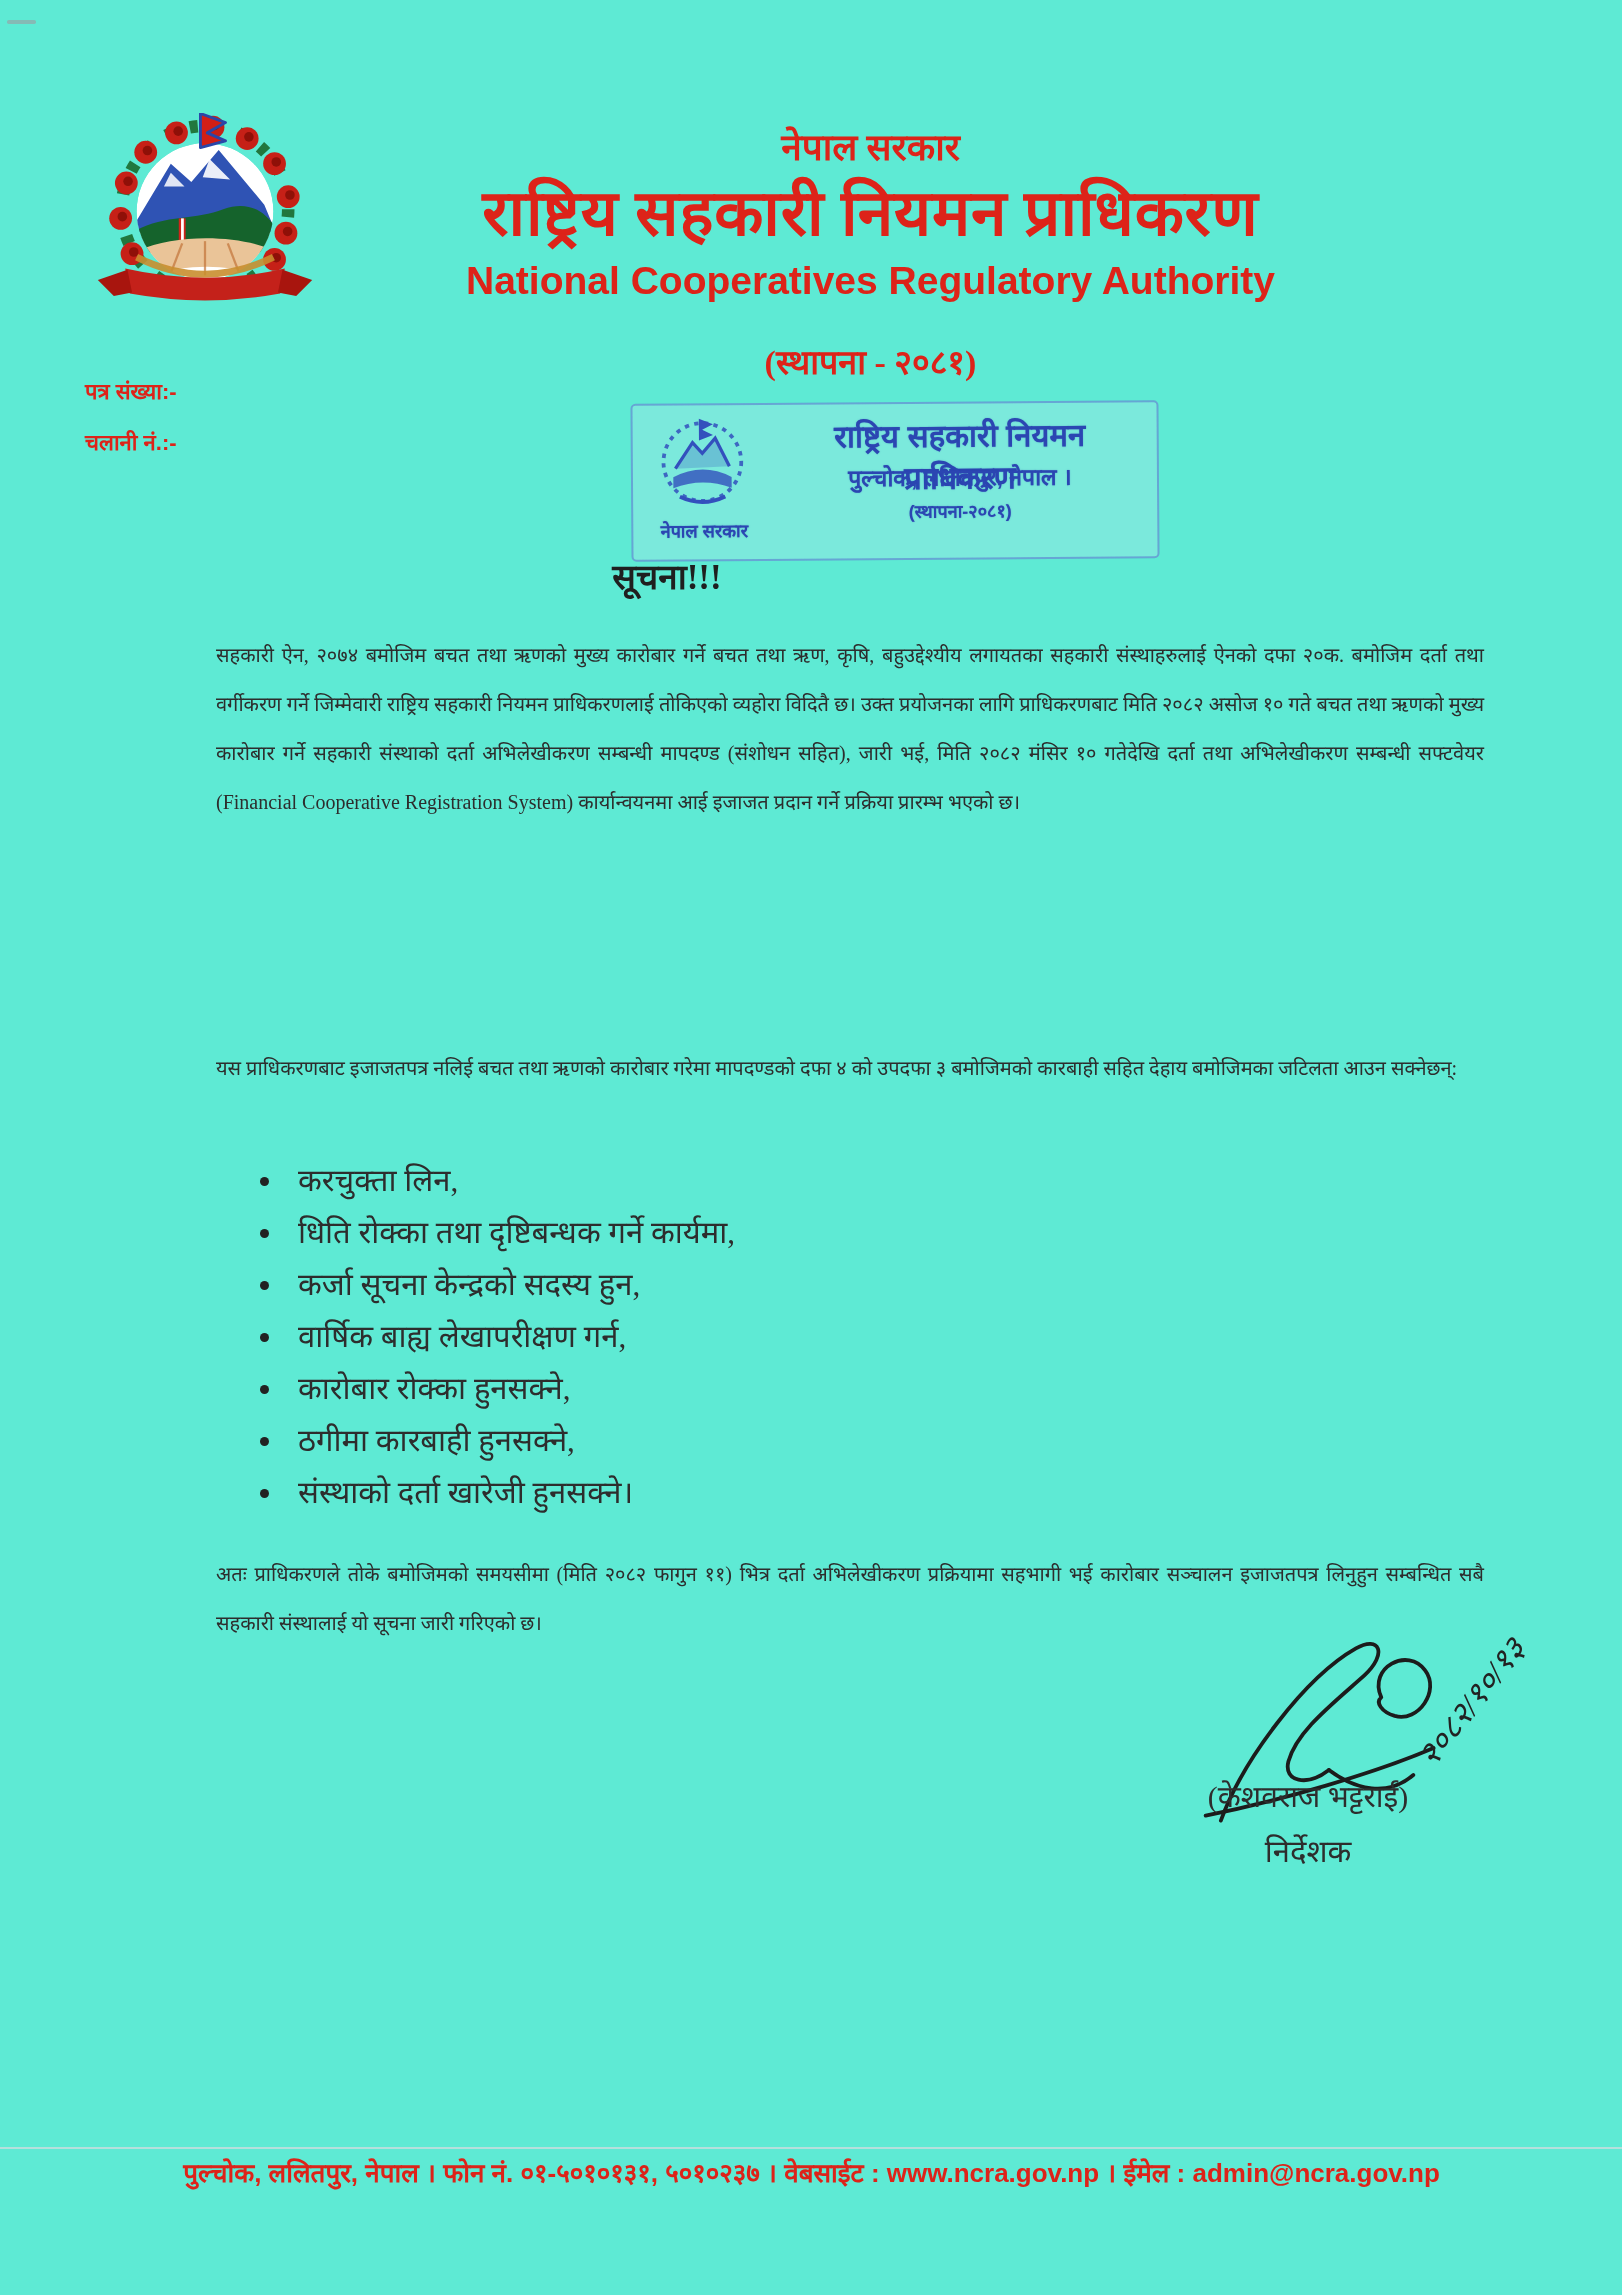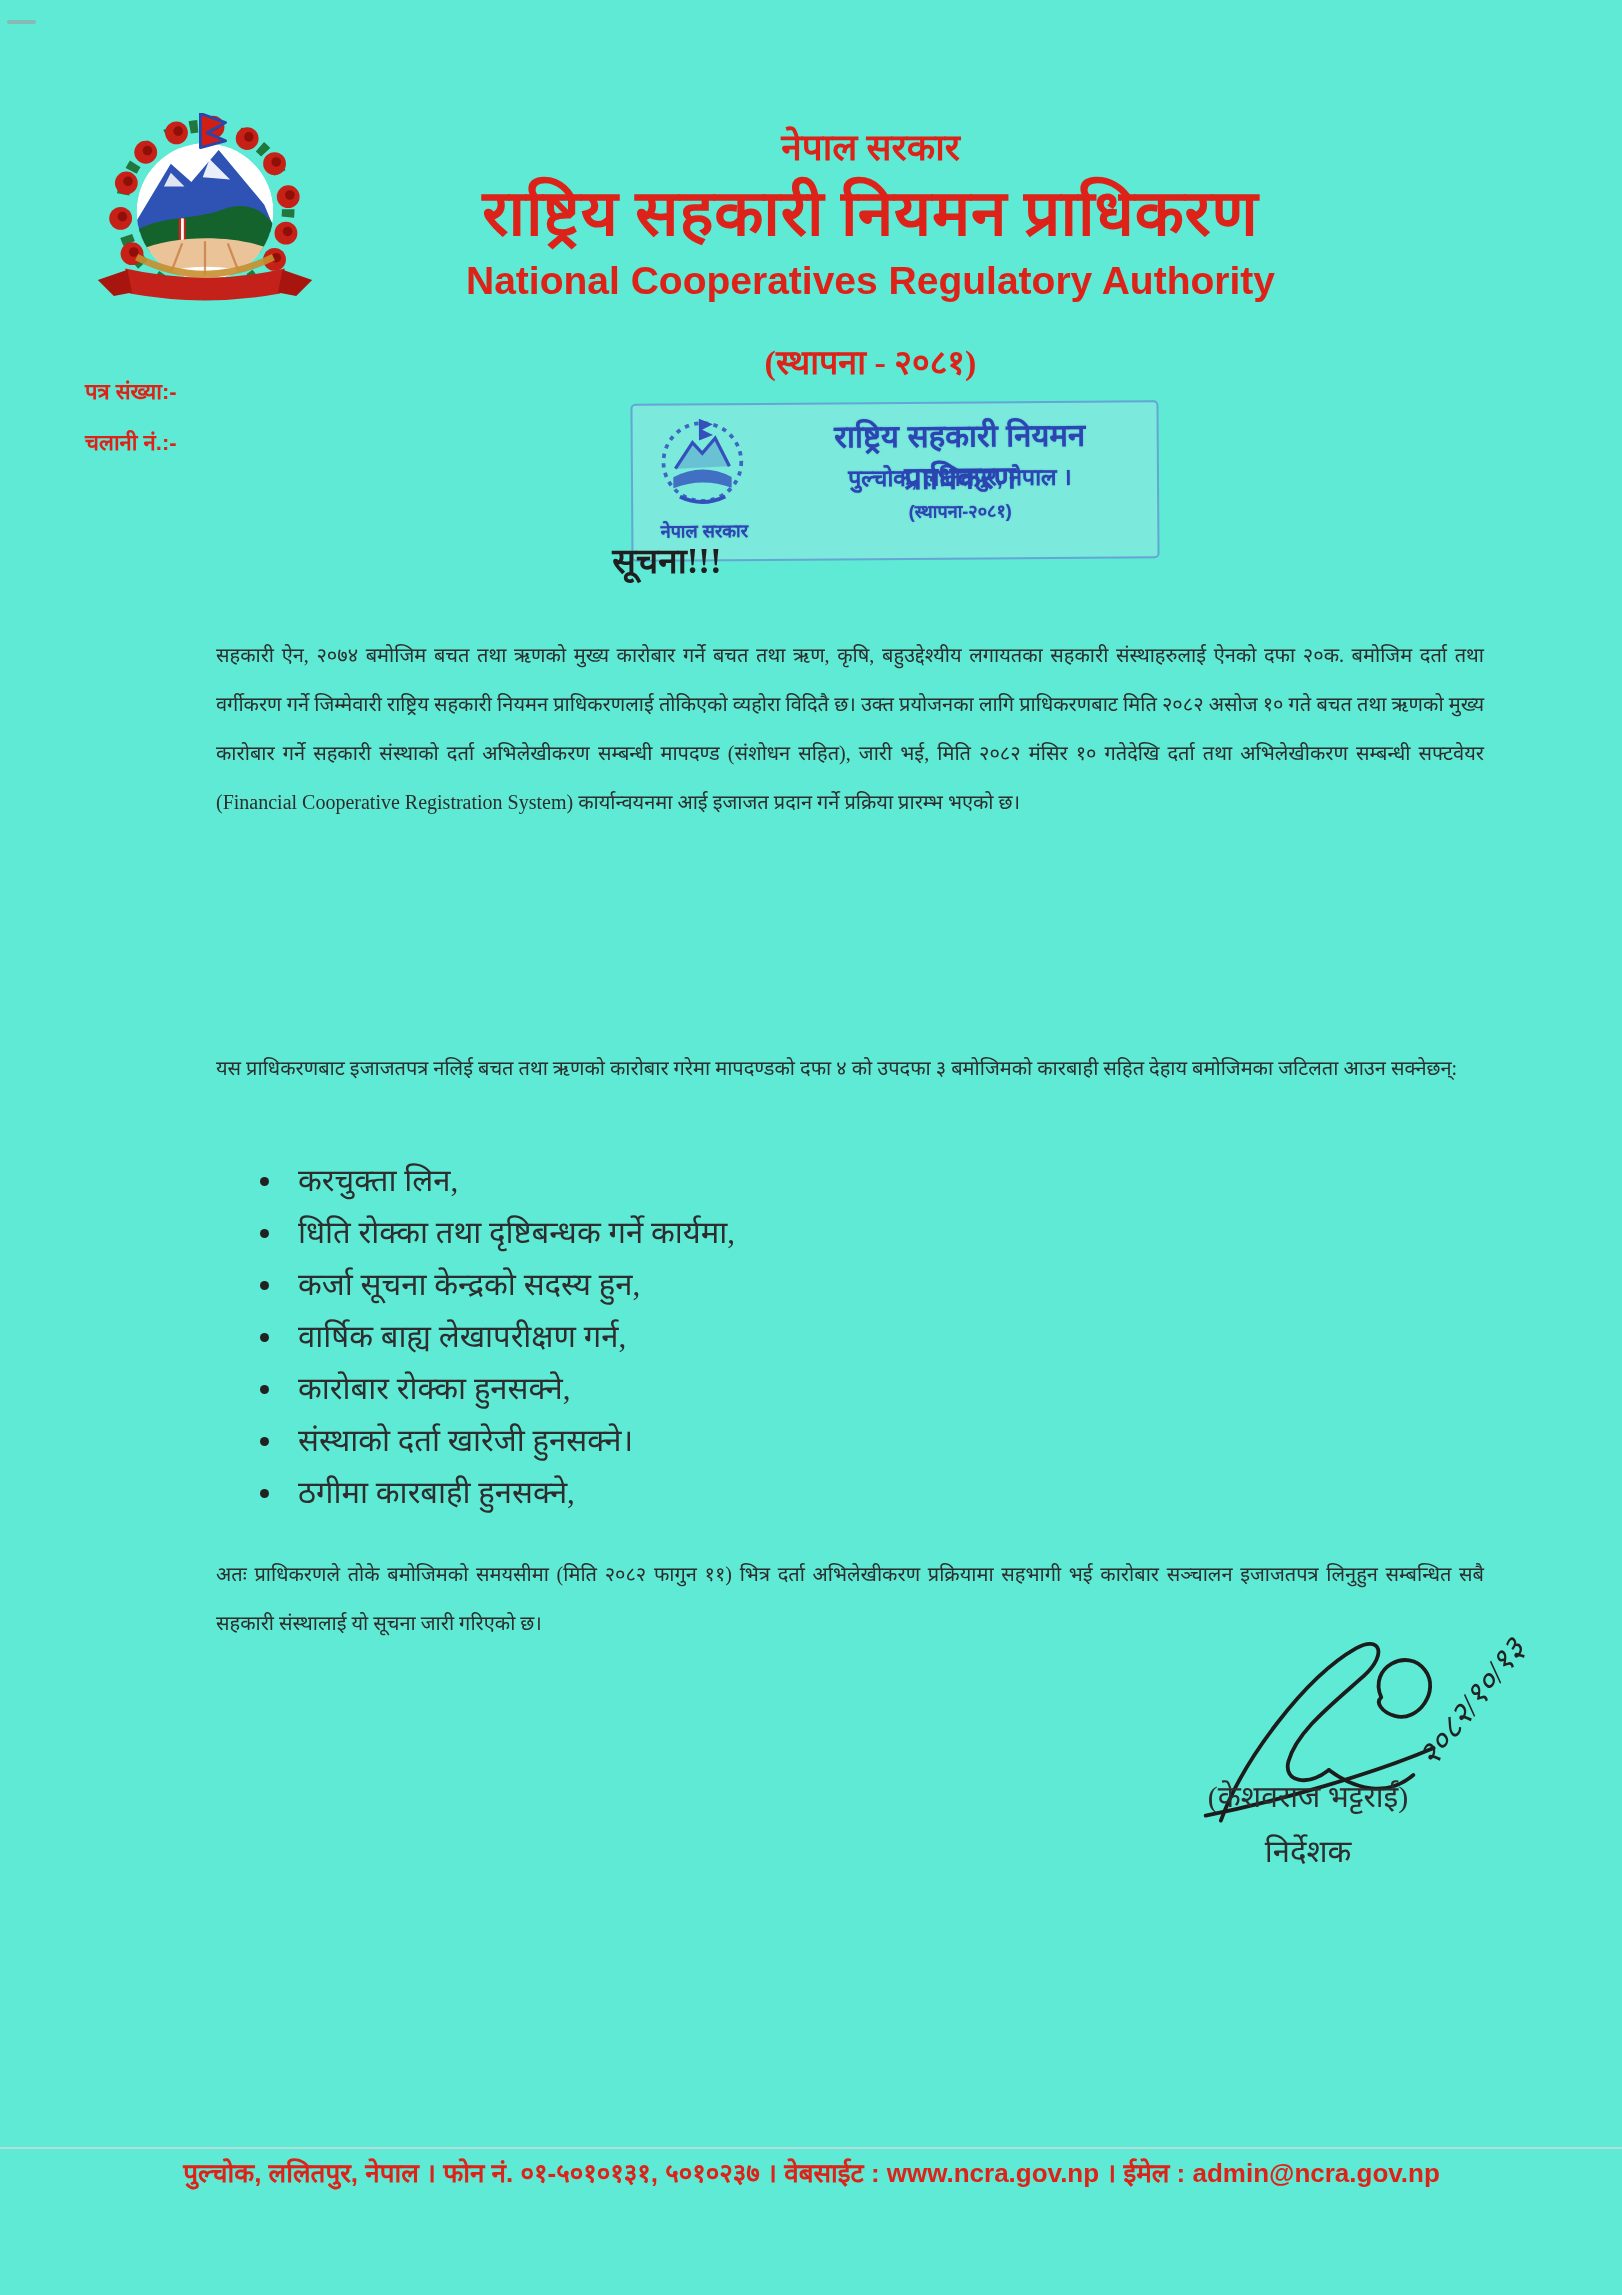--- a/index.html
+++ b/index.html
@@ -49,21 +49,21 @@
   .stamp-l1{position:absolute;left:142px;top:10px;width:370px;text-align:center;
     font-size:31px;font-weight:700;font-family:"Liberation Sans",sans-serif;
     text-shadow:0 0 1.3px rgba(43,70,178,.5);}
   .stamp-l2{position:absolute;left:142px;top:57px;width:370px;text-align:center;
     font-size:23px;font-weight:700;font-family:"Liberation Sans",sans-serif;
     text-shadow:0 0 1.3px rgba(43,70,178,.5);}
   .stamp-l3{position:absolute;left:142px;top:95px;width:370px;text-align:center;
     font-size:18px;font-weight:700;font-family:"Liberation Sans",sans-serif;
     text-shadow:0 0 1.3px rgba(43,70,178,.5);}
 
-  .notice-title{position:absolute;left:0;top:536px;width:1334px;text-align:center;
+  .notice-title{position:absolute;left:0;top:552px;width:1334px;text-align:center;
     font-size:35px;font-weight:700;color:#1f1f1f;margin:0;}
 
   .para{position:absolute;left:216px;width:1268px;margin:0;
     font-size:20px;line-height:49px;text-align:justify;color:var(--ink);}
   .para-1{top:631px;}
   .para-2{top:1044px;}
   .para-3{top:1550px;}
 
   .bullets{position:absolute;left:252px;top:1155px;width:1048px;
     list-style:none;margin:0;padding:0;font-size:31px;color:var(--ink);}
@@ -159,22 +159,22 @@
 
   <p class="para para-1">सहकारी ऐन, २०७४ बमोजिम बचत तथा ऋणको मुख्य कारोबार गर्ने बचत तथा ऋण, कृषि, बहुउद्देश्यीय लगायतका सहकारी संस्थाहरुलाई ऐनको दफा २०क. बमोजिम दर्ता तथा वर्गीकरण गर्ने जिम्मेवारी राष्ट्रिय सहकारी नियमन प्राधिकरणलाई तोकिएको व्यहोरा विदितै छ। उक्त प्रयोजनका लागि प्राधिकरणबाट मिति २०८२ असोज १० गते बचत तथा ऋणको मुख्य कारोबार गर्ने सहकारी संस्थाको दर्ता अभिलेखीकरण सम्बन्धी मापदण्ड (संशोधन सहित), जारी भई, मिति २०८२ मंसिर १० गतेदेखि दर्ता तथा अभिलेखीकरण सम्बन्धी सफ्टवेयर (Financial Cooperative Registration System) कार्यान्वयनमा आई इजाजत प्रदान गर्ने प्रक्रिया प्रारम्भ भएको छ।</p>
   <p class="para para-2">यस प्राधिकरणबाट इजाजतपत्र नलिई बचत तथा ऋणको कारोबार गरेमा मापदण्डको दफा ४ को उपदफा ३ बमोजिमको कारबाही सहित देहाय बमोजिमका जटिलता आउन सक्नेछन्:</p>
 
   <ul class="bullets">
       <li>करचुक्ता लिन,</li>
       <li>धिति रोक्का तथा दृष्टिबन्धक गर्ने कार्यमा,</li>
       <li>कर्जा सूचना केन्द्रको सदस्य हुन,</li>
       <li>वार्षिक बाह्य लेखापरीक्षण गर्न,</li>
       <li>कारोबार रोक्का हुनसक्ने,</li>
+      <li>ठगीमा कारबाही हुनसक्ने,</li>
       <li>संस्थाको दर्ता खारेजी हुनसक्ने।</li>
-      <li>ठगीमा कारबाही हुनसक्ने,</li>
     </ul>
 
   <p class="para para-3">अतः प्राधिकरणले तोके बमोजिमको समयसीमा (मिति २०८२ फागुन ११) भित्र दर्ता अभिलेखीकरण प्रक्रियामा सहभागी भई कारोबार सञ्चालन इजाजतपत्र लिनुहुन सम्बन्धित सबै सहकारी संस्थालाई यो सूचना जारी गरिएको छ।</p>
 
   <svg class="signature-svg" viewBox="0 0 520 300" aria-hidden="true">
     <g stroke="#1c1c1c" stroke-width="4.5" fill="none" stroke-linecap="round">
       <path d="M78,268 C104,196 178,98 238,64 C266,48 276,70 248,96 C210,130 168,162 158,198 C152,222 180,228 206,208"></path>
       <path d="M268,122 C252,86 300,62 320,90 C338,114 312,152 284,144 C268,139 261,128 268,122"></path>
       <path d="M60,262 C150,244 260,212 330,182"></path>
       <path d="M206,208 C238,232 276,240 306,214"></path>

